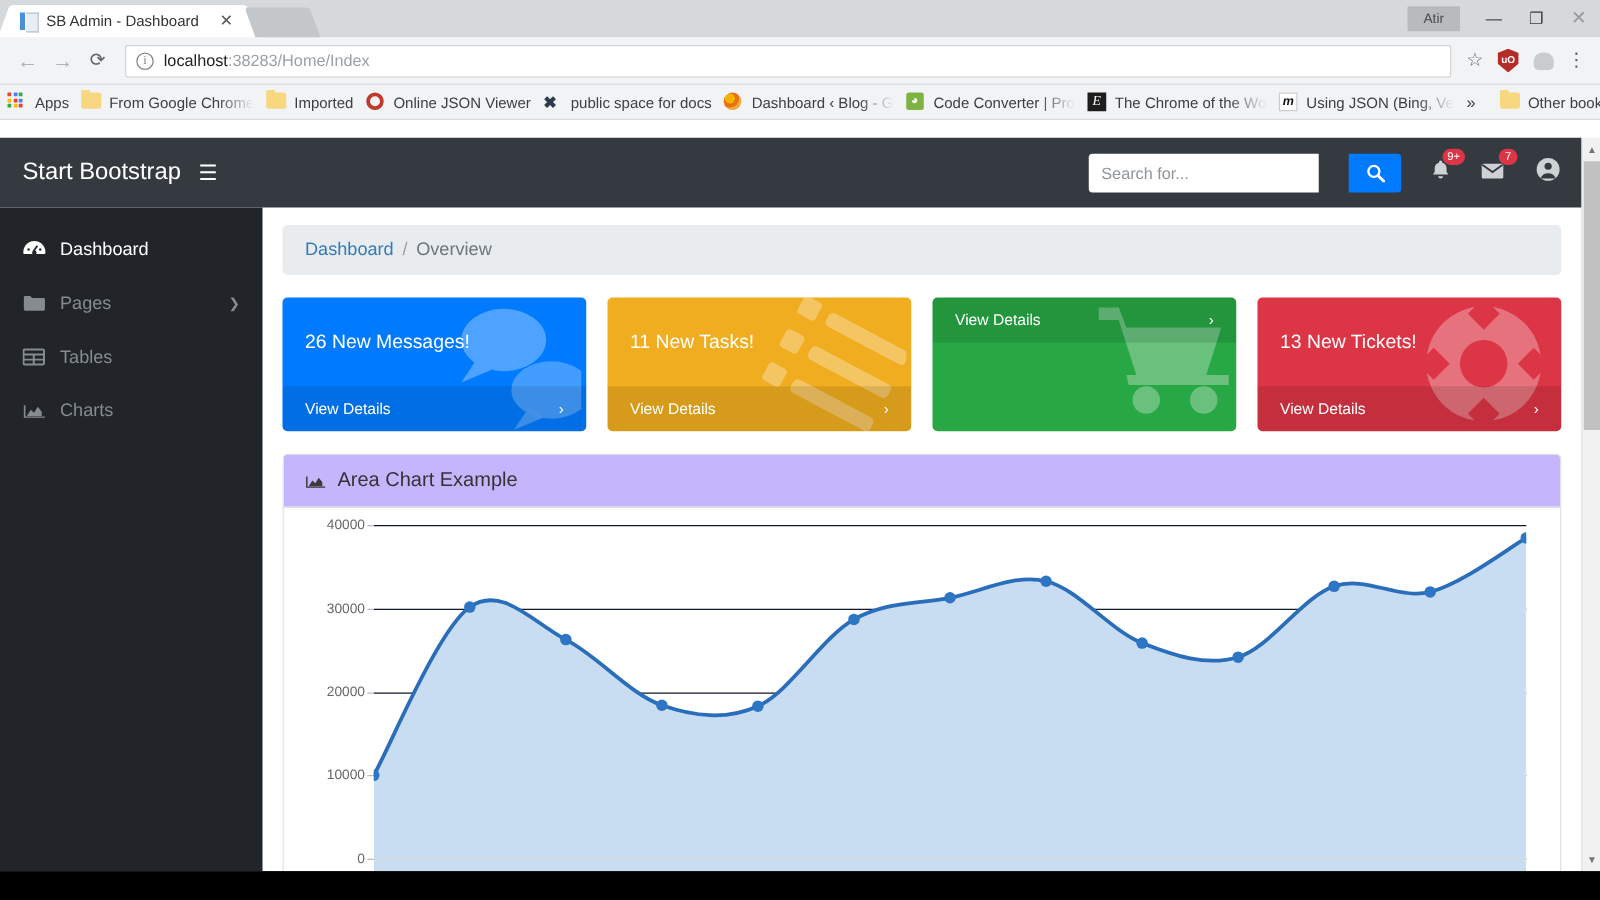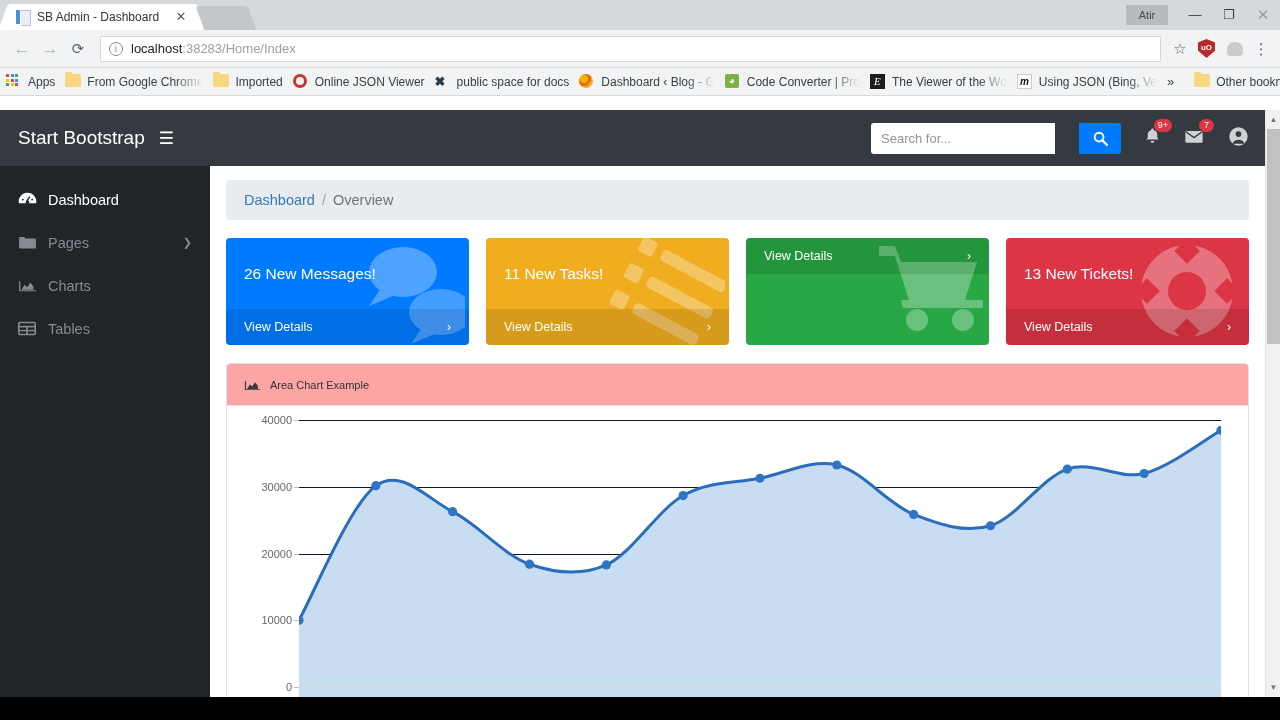--- a/index.html
+++ b/index.html
@@ -223,22 +223,22 @@
   .card-ic {
     position:absolute; right: 4px; top: -2px; width: 120px; height:110px;
     opacity: 0.30; z-index:1; pointer-events:none;
   }
 
   .chartcard {
     margin-top: 18px; border:1px solid #dee2e6; border-radius:4px; background:#fff;
     height: 360px; overflow:hidden;
   }
   .chart-head {
-    height:42px; background:#fca5a5; border-bottom:1px solid #dee2e6;
-    display:flex; align-items:center; padding: 0 17px; font-size:11px; color:#333;
+    height:42px; background:#c4b5fd; border-bottom:1px solid #dee2e6;
+    display:flex; align-items:center; padding: 0 17px; font-size:16px; color:#333;
   }
   .chart-head .hic { margin-right:9px; display:flex; }
   .chart-body { position:relative; height: 317px; padding: 14px 16px 0 16px; }
   .plot { position:absolute; left:16px; top:14px; width:978px; height:285px; }
   .ylabel {
     position:absolute; right: 100%; transform: translateY(-50%); margin-right: 7px;
     font-size: 11px; color:#666; white-space:nowrap;
   }
   .ytick {
     position:absolute; left:0; width:100%; height:1px; background:#0f172a;
@@ -328,21 +328,21 @@
     <div class="bm">
       <span class="bm-ic">
           <i class="ic-rss" style="display:block">◕</i>
         </span>
       <span class="bm-lbl fade">Code Converter | Pro</span>
     </div>
     <div class="bm">
       <span class="bm-ic">
           <i class="ic-evernote" style="display:block">E</i>
         </span>
-      <span class="bm-lbl fade">The Viewer of the Wo</span>
+      <span class="bm-lbl fade">The Chrome of the Wo</span>
     </div>
     <div class="bm">
       <span class="bm-ic">
           <i class="ic-m" style="display:block">m</i>
         </span>
       <span class="bm-lbl fade">Using JSON (Bing, Ve</span>
     </div>
     <div class="bm-chev">»</div>
     <div class="bm-sep"></div>
     <div class="bm bm-other">
@@ -416,38 +416,38 @@
           <svg width="19" height="15" viewBox="0 0 20 16">
             <path d="M1 3.2a1.2 1.2 0 0 1 1.2-1.2h4.3L8 3.7h9.8A1.2 1.2 0 0 1 19 4.9v8.3a1.2 1.2 0 0 1-1.2 1.2H2.2A1.2 1.2 0 0 1 1 13.2z" fill="#858b90"></path>
           </svg>
         </span>
         <span>Pages</span>
         <span class="side-chev">❯</span>
       </div>
 
       <div class="side-item">
         <span class="side-ic">
-          <svg width="19" height="15" viewBox="0 0 20 16">
-            <path d="M1 14V3.5h1.4V13H19v1z" fill="#858b90"></path>
-            <path d="M3.6 12.6l3.3-5.3 2.8 2.6 3.2-5.2 3.4 4.3v3.6z" fill="#858b90"></path>
-          </svg>
-        </span>
-        <span>Charts</span>
-      </div>
-
-      <div class="side-item">
-        <span class="side-ic">
           <svg width="18" height="15" viewBox="0 0 18 15">
             <rect x="0.8" y="1.5" width="16.4" height="12" rx="1" fill="none" stroke="#858b90" stroke-width="1.6"></rect>
             <line x1="0.8" y1="5.6" x2="17.2" y2="5.6" stroke="#858b90" stroke-width="1.6"></line>
             <line x1="9" y1="5.6" x2="9" y2="13.5" stroke="#858b90" stroke-width="1.6"></line>
             <line x1="0.8" y1="9.6" x2="17.2" y2="9.6" stroke="#858b90" stroke-width="1.4"></line>
           </svg>
         </span>
         <span>Tables</span>
+      </div>
+
+      <div class="side-item">
+        <span class="side-ic">
+          <svg width="19" height="15" viewBox="0 0 20 16">
+            <path d="M1 14V3.5h1.4V13H19v1z" fill="#858b90"></path>
+            <path d="M3.6 12.6l3.3-5.3 2.8 2.6 3.2-5.2 3.4 4.3v3.6z" fill="#858b90"></path>
+          </svg>
+        </span>
+        <span>Charts</span>
       </div>
     </div>
 
     <div class="content">
 
       <div class="breadcrumb">
         <a href="#">Dashboard</a>
         <span class="sep">/</span>
         <span>Overview</span>
       </div>

